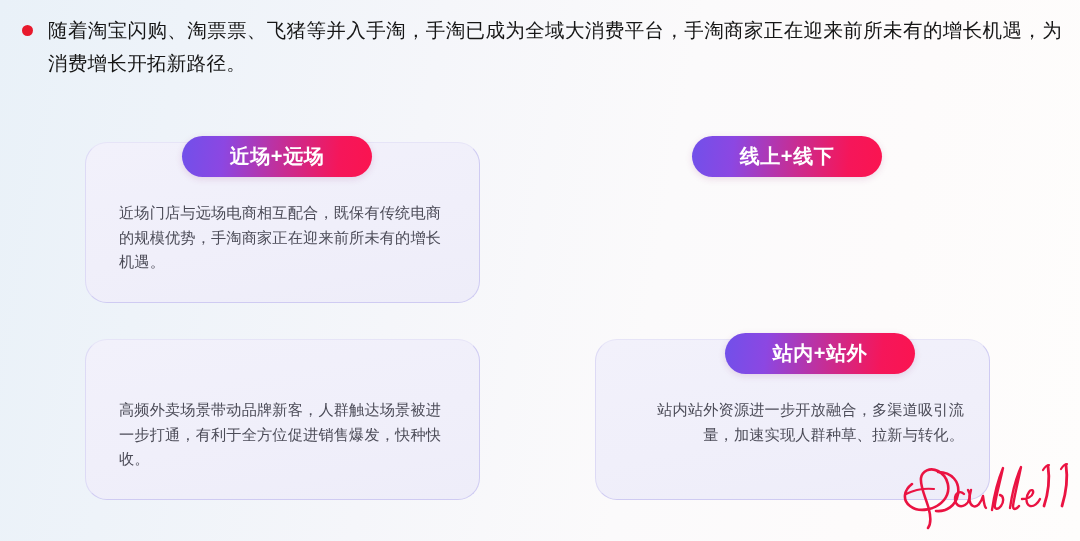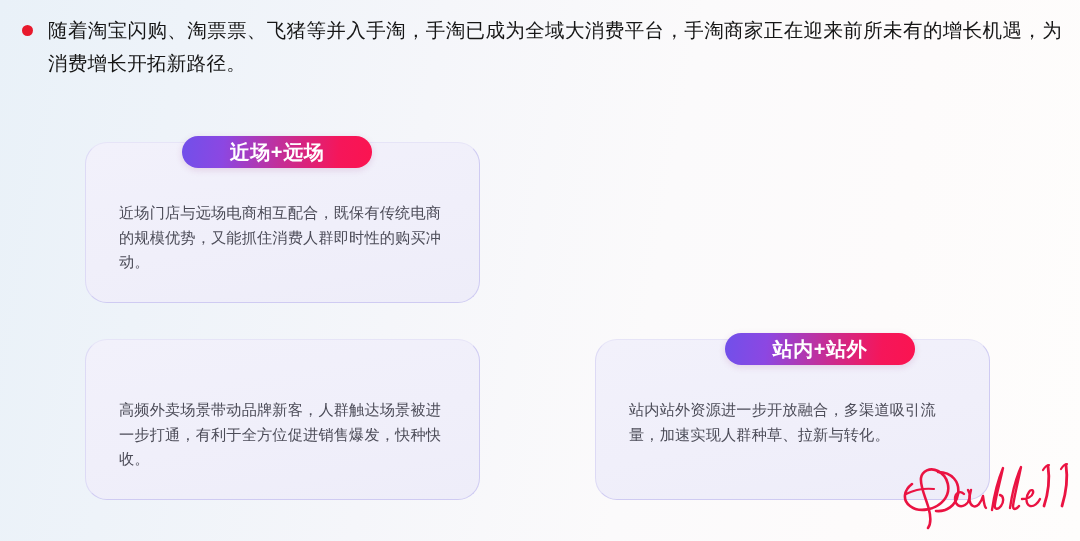--- a/index.html
+++ b/index.html
@@ -65,37 +65,37 @@
     border-radius: 22px;
     background: linear-gradient(170deg, #f2f1fb 0%, #f0effa 55%, #eeedf9 100%);
     border: 1px solid #cfcbf2;
     border-top-color: #e6e4f7;
     border-left-color: #dddaf5;
     box-sizing: border-box;
   }
   .card.c1 { left: 85px;  top: 142px; }
   .card.c2 { left: 595px; top: 142px; }
   .card.c3 { left: 85px;  top: 339px; }
-  .card.c4 { left: 595px; top: 339px; }
+  .card.c4 { left: 595px; top: 339px; text-align: right; }
 
   .card-body {
     position: absolute;
     left: 33px;
     right: 25px;
     top: 58px;
     font-size: 15.2px;
     line-height: 24.5px;
     color: #4c4c58;
     letter-spacing: 0.15px;
   }
 
   
   .pill {
     position: absolute;
-    height: 32px;
+    height: 41px;
     border-radius: 21px;
     background: linear-gradient(96deg, #7150ea 0%, #8c47e2 22%, #c92c91 55%, #f5165a 82%, #fb1450 100%);
     display: flex;
     align-items: center;
     justify-content: center;
     color: #ffffff;
     font-size: 20px;
     font-weight: 700;
     letter-spacing: 0.6px;
     box-shadow: 0 2px 7px rgba(150, 40, 120, 0.16);
@@ -121,24 +121,25 @@
 <body>
 
 <div id="slide">
 
   <div class="header">
     <span class="bullet-dot"></span>
     <div class="header-text">随着淘宝闪购、淘票票、飞猪等并入手淘，手淘已成为全域大消费平台，手淘商家正在迎来前所未有的增长机遇，为消费增长开拓新路径。</div>
   </div>
 
   <div class="card c1">
-    <div class="card-body">近场门店与远场电商相互配合，既保有传统电商的规模优势，又能抓住消费人群即时性的购买冲动。</div>
+    <div class="card-body">近场门店与远场电商相互配合，既保有传统电商的规模优势，手淘商家正在迎来前所未有的增长机遇。</div>
   </div>
   <div class="pill p1">近场+远场</div>
 
+  <div class="pill p2">线上+线下</div>
 
   <div class="card c3">
     <div class="card-body">高频外卖场景带动品牌新客，人群触达场景被进一步打通，有利于全方位促进销售爆发，快种快收。</div>
   </div>
 
   <div class="card c4">
     <div class="card-body">站内站外资源进一步开放融合，多渠道吸引流量，加速实现人群种草、拉新与转化。</div>
   </div>
   <div class="pill p4">站内+站外</div>
 

